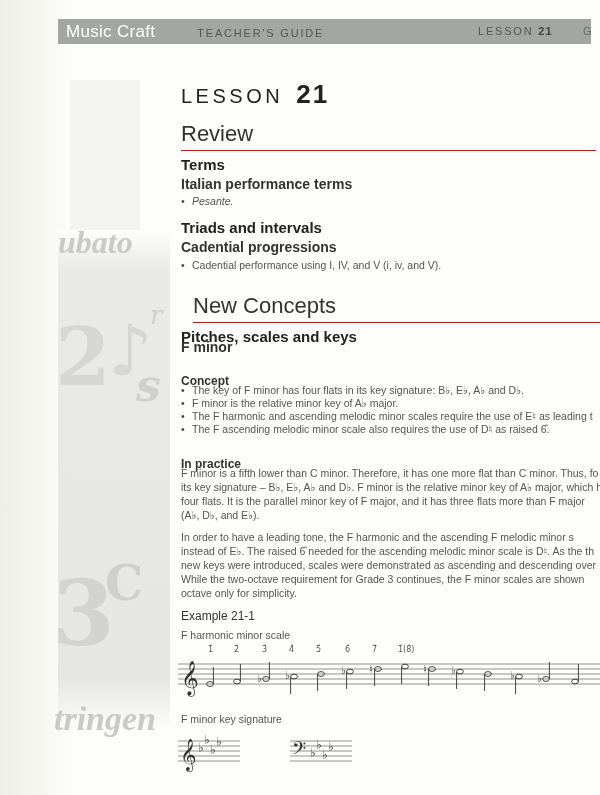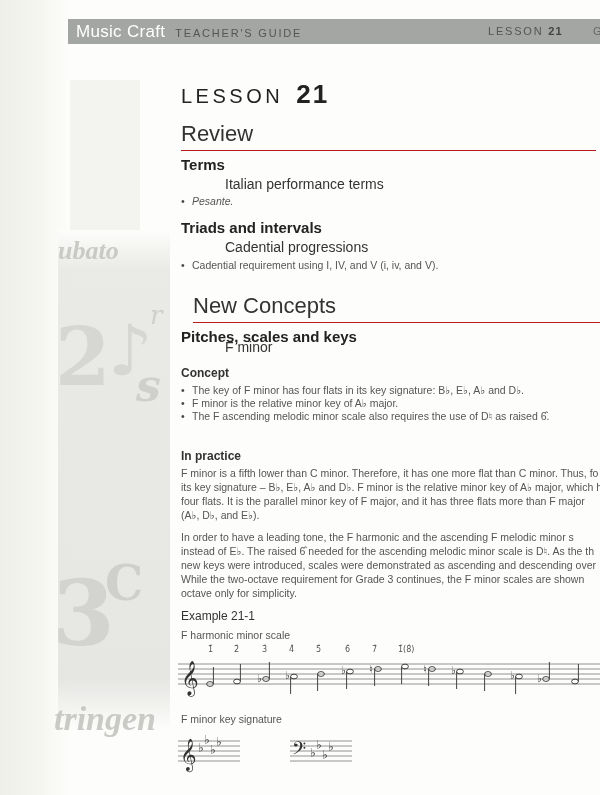--- a/index.html
+++ b/index.html
@@ -8,48 +8,48 @@
 
   .side-art { position: absolute; left: 0; top: 0; width: 170px; height: 795px; overflow: hidden; }
   .side-art .wash { position: absolute; left: 0; top: 0; width: 70px; height: 795px;
     background: linear-gradient(90deg, #efefe9 0%, #f6f6f1 60%, #fdfdfb 100%); }
   .side-art .column { position: absolute; left: 58px; top: 230px; width: 112px; height: 500px;
     background: linear-gradient(180deg, #fdfdfb 0%, #e6e6e3 8%, #e2e2df 90%, #fdfdfb 100%); opacity: .85; }
   .side-art .ghost-col { position: absolute; left: 70px; top: 80px; width: 70px; height: 150px;
     background: #f3f3f0; }
   .side-art .word { position: absolute; font-family: "Liberation Serif", serif; font-style: italic; font-weight: bold;
     color: #c9c9c6; white-space: nowrap; }
-  .side-art .w1 { left: 58px; top: 236px; font-size: 26px; }
+  .side-art .w1 { left: 58px; top: 224px; font-size: 32px; }
   .side-art .w2 { left: 62px; top: 486px; font-size: 52px; }
   .side-art .w3 { left: 54px; top: 700px; font-size: 34px; }
   .side-art .glyph { position: absolute; font-family: "DejaVu Serif", serif; color: #cfcfcc; }
   .side-art .g-r { left: 150px; top: 300px; font-size: 26px; font-style: italic; }
   .side-art .g-s { left: 136px; top: 360px; font-size: 44px; font-style: italic; font-weight: bold; }
   .side-art .g-3 { left: 52px; top: 560px; font-size: 90px; font-weight: bold; color: #d3d3d0; }
   .side-art .g-c { left: 105px; top: 555px; font-size: 48px; font-weight: bold; }
   .side-art .g-2 { left: 55px; top: 310px; font-size: 80px; font-weight: bold; color: #d6d6d3; }
   .side-art .g-note { left: 108px; top: 310px; font-size: 70px; color: #d6d6d3; }
 
-  .header-bar { position: absolute; left: 68px; top: 19px; width: 533px; height: 25px; background: #a4a6a3;
-    display: flex; align-items: center; padding-left: 8px; }
+  .header-bar { position: absolute; left: 58px; top: 19px; width: 533px; height: 25px; background: #a4a6a3;
+    display: flex; align-items: center; padding-left: 8px; gap: 32px; }
   .brand { color: #fff; font-size: 17px; letter-spacing: .3px; }
   .guide { color: #555; font-size: 11px; letter-spacing: 1.8px; margin-left: 10px; margin-top: 2px; }
   .hdr-lesson { position: absolute; left: 420px; top: 6px; color: #555; font-size: 11px; letter-spacing: 1.8px; }
   .hdr-lesson b { color: #444; font-weight: bold; letter-spacing: 1px; }
   .hdr-edge { position: absolute; left: 525px; top: 6px; color: #666; font-size: 11px; }
 
   .content { position: absolute; left: 181px; top: 0; width: 440px; }
   .lesson-title { position: absolute; top: 79px; font-size: 20px; letter-spacing: 3.5px; color: #222; }
   .lesson-title b { font-size: 26px; letter-spacing: 2px; font-weight: 900; margin-left: 4px; }
 
   .section-h { position: absolute; font-size: 22px; color: #333; font-weight: normal; width: 415px;
     border-bottom: 1px solid #b91c1c; padding-bottom: 3px; }
   .h-terms { position: absolute; font-size: 15px; font-weight: bold; color: #222; }
-  .h-sub { position: absolute; font-size: 14px; font-weight: normal; color: #333; margin-left: 44px; }
-  .h-small { position: absolute; font-size: 12px; font-weight: bold; color: #333; }
+  .h-sub { position: absolute; font-size: 14px; font-weight: bold; color: #333; }
+  .h-small { position: absolute; font-size: 12px; font-weight: bold; color: #333; margin-top: 8px; }
   .bullets { position: absolute; list-style: none; font-size: 10.5px; color: #555; }
   .bullets li { position: relative; padding-left: 11px; line-height: 13px; white-space: nowrap; }
   .bullets li::before { content: "•"; position: absolute; left: 0; top: 0; color: #444; }
   .italic { font-style: italic; }
   .para { position: absolute; font-size: 10.5px; color: #555; line-height: 14px; width: 440px; white-space: nowrap; }
   .ex-label { position: absolute; font-size: 12px; color: #333; }
   .caption { position: absolute; font-size: 10.5px; color: #555; }
   .score { position: absolute; }
 </style>
 </head>
@@ -88,30 +88,31 @@
   <h2 class="section-h" style="top:121px;">Review</h2>
   <div class="h-terms" style="top:156px;">Terms</div>
   <div class="h-sub" style="top:176px;">Italian performance terms</div>
   <ul class="bullets" style="top:195px;">
     <li class="italic">Pesante.</li>
   </ul>
 
   <div class="h-terms" style="top:219px;">Triads and intervals</div>
   <div class="h-sub" style="top:239px;">Cadential progressions</div>
   <ul class="bullets" style="top:259px;">
-    <li>Cadential requirement using I, IV, and V (i, iv, and V).</li>
+    <li>Cadential performance using I, IV, and V (i, iv, and V).</li>
   </ul>
 
   <h2 class="section-h" style="top:293px;margin-left:12px;">New Concepts</h2>
   <div class="h-terms" style="top:328px;">Pitches, scales and keys</div>
   <div class="h-sub" style="top:339px;">F minor</div>
   <div class="h-small" style="top:366px;">Concept</div>
   <ul class="bullets" style="top:384px;">
     <li>The key of F minor has four flats in its key signature: B♭, E♭, A♭ and D♭.</li>
     <li>F minor is the relative minor key of A♭ major.</li>
+    <li>The F harmonic and ascending melodic minor scales require the use of E♮ as leading t</li>
     <li>The F ascending melodic minor scale also requires the use of D♮ as raised 6̂.</li>
   </ul>
 
   <div class="h-small" style="top:449px;">In practice</div>
   <div class="para" style="top:466px;">
     <div>F minor is a fifth lower than C minor. Therefore, it has one more flat than C minor. Thus, fo</div>
     <div>its key signature – B♭, E♭, A♭ and D♭. F minor is the relative minor key of A♭ major, which h</div>
     <div>four flats. It is the parallel minor key of F major, and it has three flats more than F major</div>
     <div>(A♭, D♭, and E♭).</div>
   </div>

